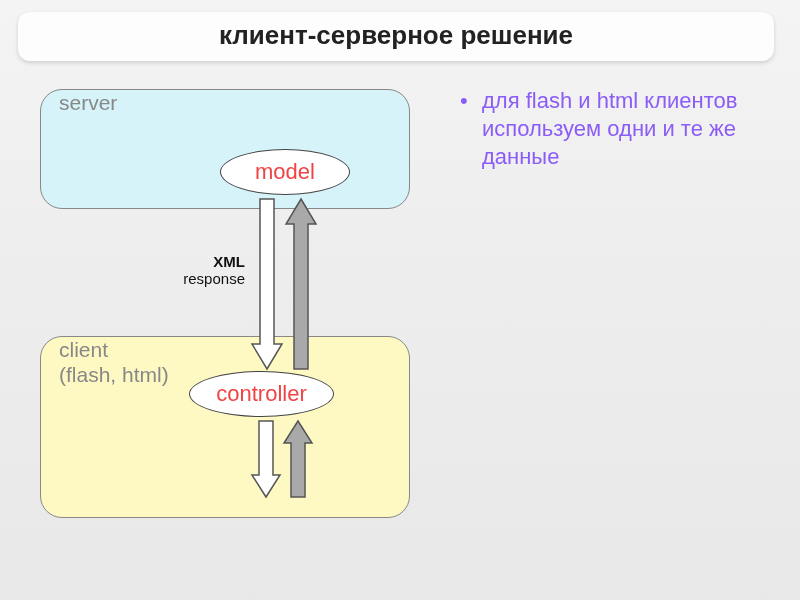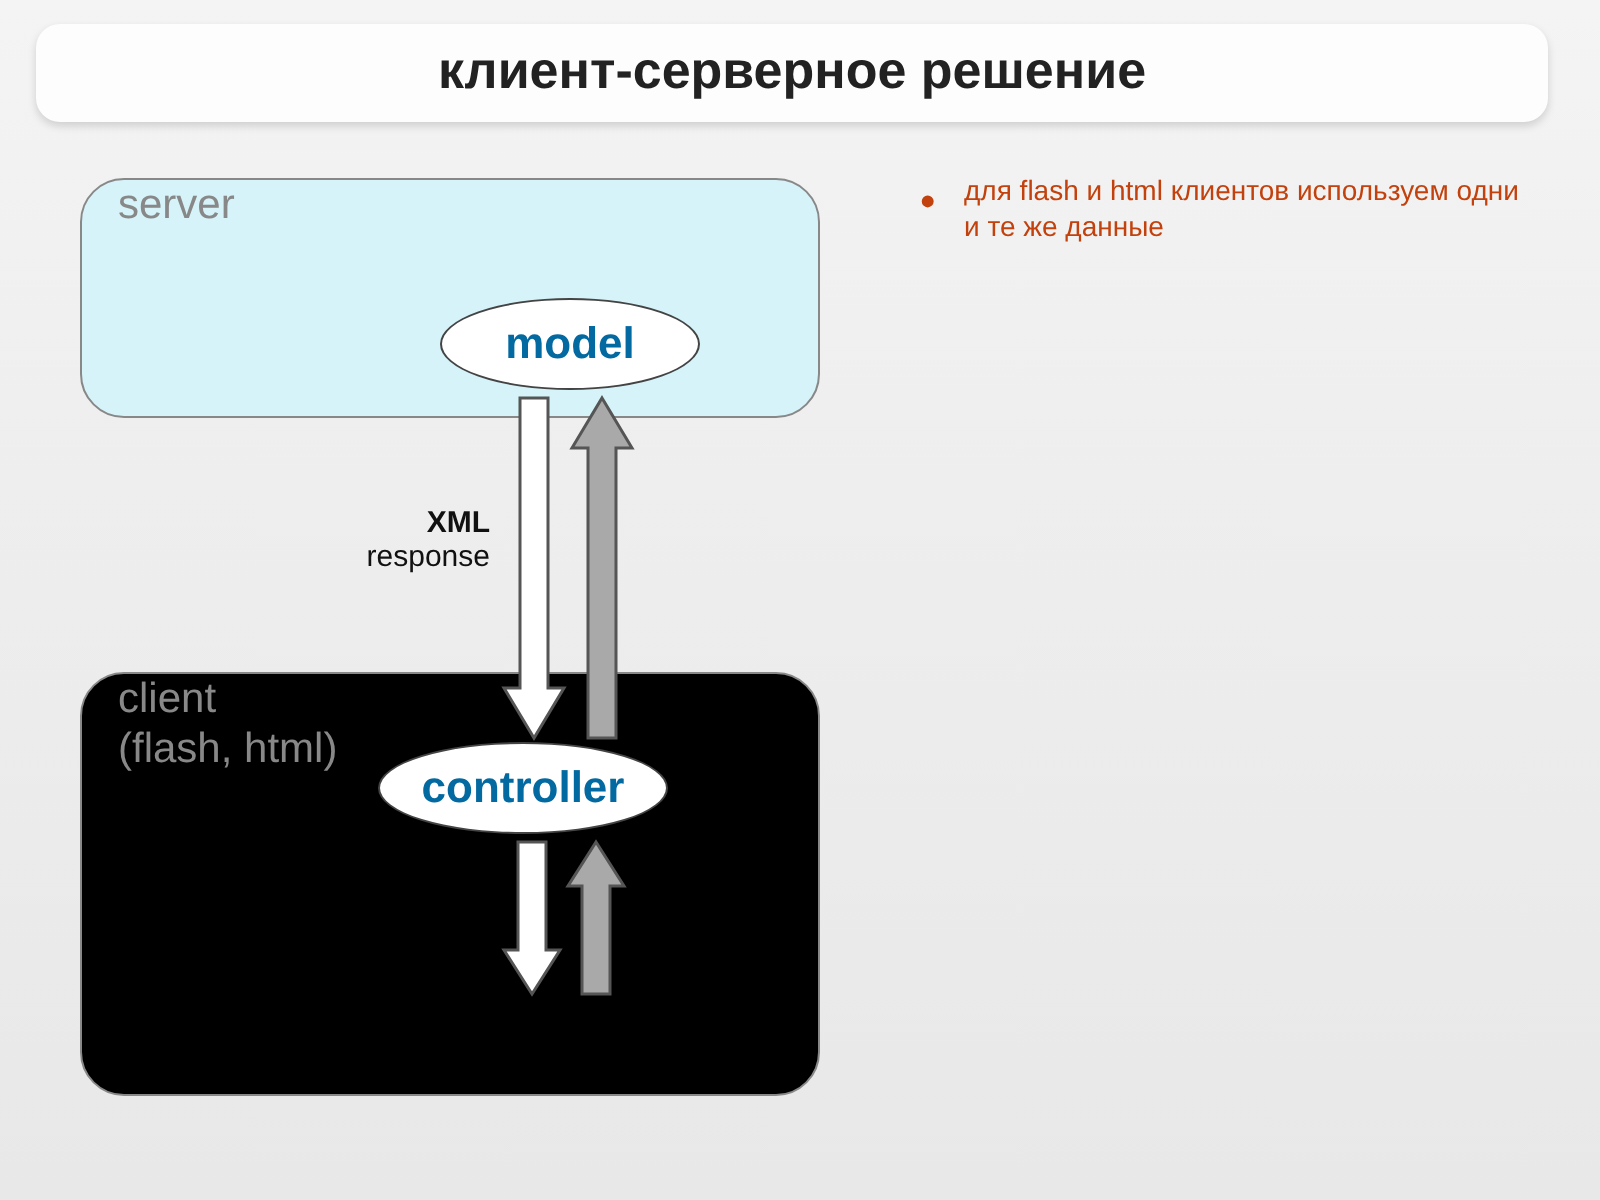--- a/index.html
+++ b/index.html
@@ -39,61 +39,60 @@
     border-radius: 22px;
     border: 1.5px solid #888;
   }
   .server-box {
     left: 10px; top: 8px;
     width: 370px; height: 120px;
     background: #d5f3f8;
   }
   .client-box {
     left: 10px; top: 255px;
-    width: 370px; height: 212px;
-    background: #000000;
+    width: 370px; height: 182px;
+    background: #fef9c3;
   }
   .box-label {
     position: absolute;
     left: 18px; top: 0;
     color: #888;
     font-size: 21px;
     line-height: 1.2;
   }
   .node {
     position: absolute;
     background: #ffffff;
     border: 1.5px solid #444;
     border-radius: 50%;
     display: flex;
     align-items: center;
     justify-content: center;
     font-size: 22px;
-    color: #0369a1;
-    font-weight: bold;
+    color: #ef4444;
   }
   .node-model     { left: 190px; top: 68px;  width: 130px; height: 46px; }
   .node-controller{ left: 159px; top: 290px; width: 145px; height: 46px; }
   .node-view      { left: 195px; top: 418px; width: 120px; height: 46px; }
   .arrow-label {
     position: absolute;
     font-size: 15px;
     color: #111;
     text-align: center;
     line-height: 1.15;
     font-weight: bold;
   }
   .arrow-label .sub { font-weight: normal; display:block;}
   .lbl-xml  { left: 115px; top: 172px; width: 100px; text-align: right;}
   .lbl-http { left: 275px; top: 172px; width: 120px; text-align: left;}
   .bullets {
     flex: 1;
     padding: 6px 10px 0 30px;
-    font-size: 14px;
-    color: #c2410c;
+    font-size: 22px;
+    color: #8b5cf6;
   }
   .bullets ul { list-style: none; }
   .bullets li {
     position: relative;
     padding-left: 22px;
     margin-bottom: 14px;
     line-height: 1.28;
   }
   .bullets li::before {
     content: "•";

